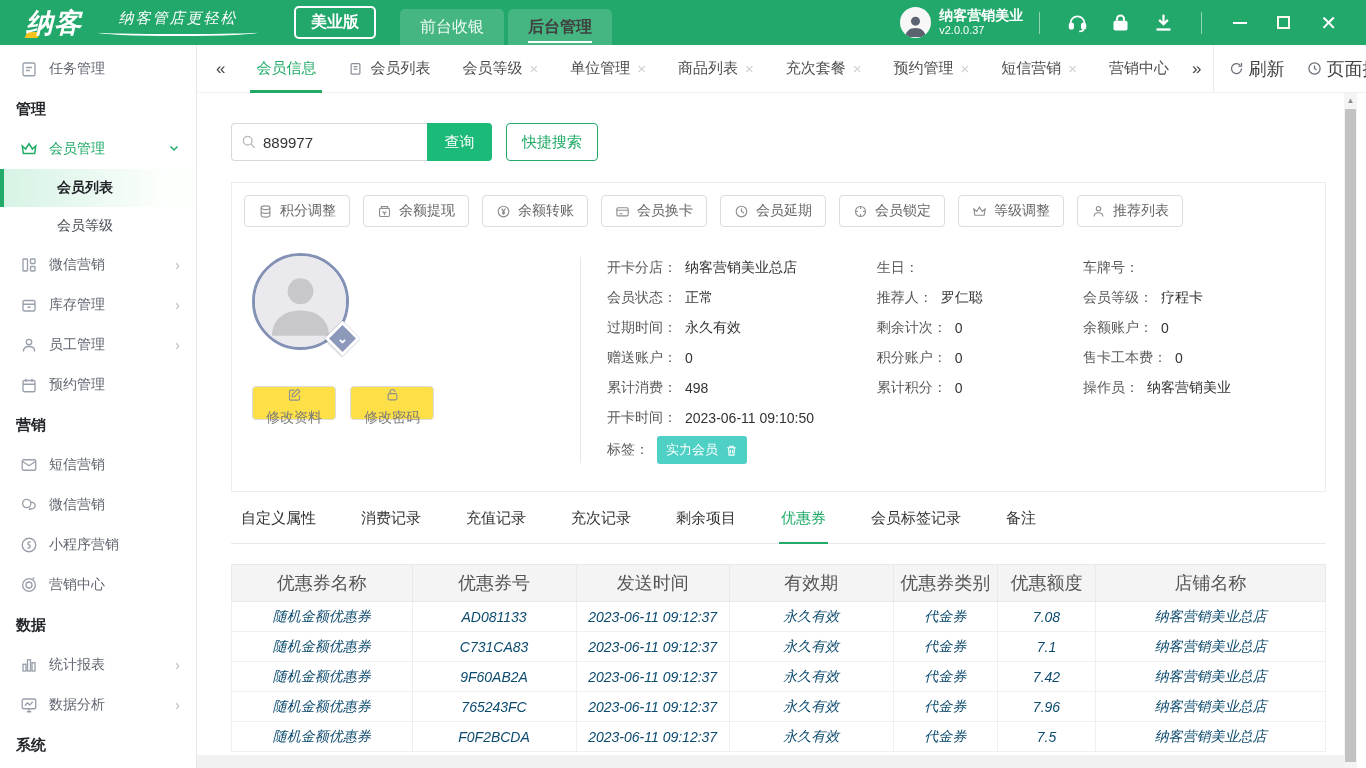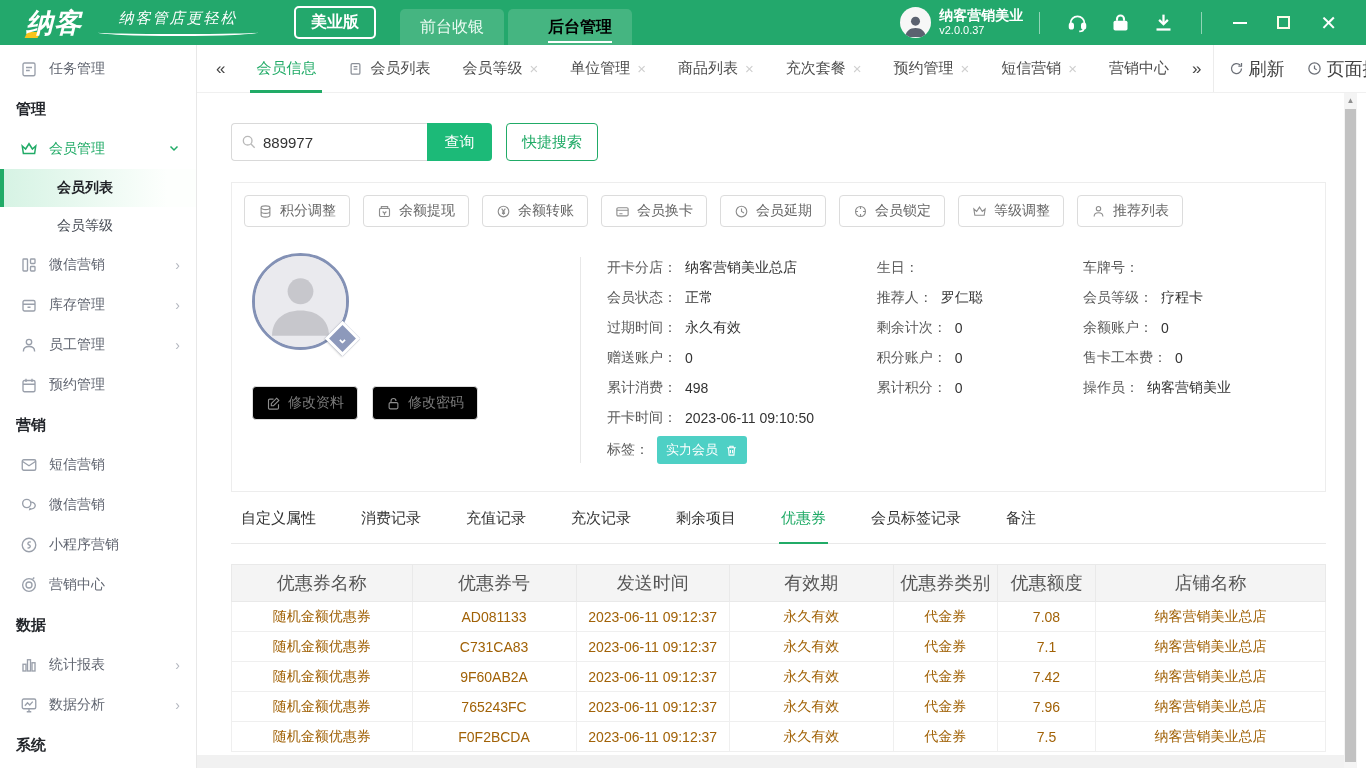--- a/index.html
+++ b/index.html
@@ -9,21 +9,21 @@
   .topbar { height:45px; background:#23a86c; display:flex; align-items:flex-end; color:#fff; position:relative; }
   .tb-inner { display:flex; align-items:center; width:100%; height:45px; }
   .logo { font-size:27px; font-weight:bold; font-style:italic; margin-left:26px; position:relative; letter-spacing:1px; z-index:1; }
   .logo::after { content:""; position:absolute; left:0px; bottom:3px; width:13px; height:6px; background:#f6c41c; transform:skewX(-25deg); z-index:-1; }
   .slogan-wrap { margin-left:16px; display:flex; flex-direction:column; align-items:center; }
   .slogan { font-size:15px; font-style:italic; letter-spacing:2px; }
   .slogan-arc { width:160px; height:7px; border-bottom:2px solid #fff; border-radius:50%; margin-top:1px; }
   .edition { border:2px solid #fff; border-radius:5px; padding:4px 15px; font-size:16px; font-weight:bold; margin-left:36px; }
   .nav-tabs { display:flex; align-items:flex-end; height:45px; margin-left:24px; gap:4px; }
   .nav-tab { height:36px; padding:0 20px; background:#45b581; border-radius:5px 5px 0 0; display:flex; align-items:center; font-size:16px; color:#eafbf2; }
-  .nav-tab.active .nav-lbl { font-weight:bold; color:#000000; border-bottom:2px solid #fff; padding-bottom:3px; margin-bottom:-5px;margin-left:20px; }
+  .nav-tab.active .nav-lbl { font-weight:bold; color:#404040; border-bottom:2px solid #fff; padding-bottom:3px; margin-bottom:-5px; }
   .tb-right { margin-left:auto; display:flex; align-items:center; height:45px; padding-right:14px; }
   .tb-avatar { width:31px; height:31px; border-radius:50%; background:#f7f7f7; overflow:hidden; display:flex; align-items:flex-end; justify-content:center; }
   .user-meta { margin-left:8px; line-height:1.25; }
   .user-name { font-size:14px; font-weight:bold; }
   .user-ver { font-size:11px; }
   .tb-divider { width:1px; height:22px; background:rgba(255,255,255,.5); margin:0 16px; }
   .tb-icon { width:21px; height:21px; margin:0 11px; color:#fff; }
   .win-btn { margin:0 15px; display:flex; align-items:center; justify-content:center; color:#fff; }
   .win-min { width:14px; height:2px; background:#fff; }
   .win-max { width:13px; height:13px; border:2px solid #fdfce8; }
@@ -83,41 +83,41 @@
   .lvl-badge { position:absolute; right:-9px; bottom:-4px; width:25px; height:25px; background:#8d99bb; border:3px solid #fff; transform:rotate(45deg); display:flex; align-items:center; justify-content:center; box-shadow:0 1px 2px rgba(0,0,0,.2); }
   .lvl-badge span { transform:rotate(-45deg); color:#fff; font-size:13px; font-weight:bold; line-height:1; }
   .m-names { margin-left:27px; padding-top:6px; }
   .m-name { font-size:17px; font-weight:bold; color:#333; }
   .m-gender { font-size:13px; color:#8b8b8b; margin-left:16px; font-weight:normal; }
   .m-card { margin-top:13px; font-size:15px; color:#333; font-weight:bold; }
   .m-phone { margin-top:13px; color:#21ab67; font-size:16px; display:flex; align-items:center; }
   .m-icon { width:16px; height:16px; margin-right:3px; color:#21ab67; }
   .phone-blur { width:66px; height:17px; background:#cdeedd; border-radius:9px; margin-left:1px; filter:blur(2px); }
   .m-btns { margin-top:36px; display:flex; gap:14px; }
-  .m-btn { height:34px; padding:0 13px; border:1px solid #dcdcdc; border-radius:4px; color:#7a7a7a; font-size:14px; display:flex; align-items:center; gap:7px; background:#000000; cursor:pointer; }
+  .m-btn { height:34px; padding:0 13px; border:1px solid #dcdcdc; border-radius:4px; color:#7a7a7a; font-size:14px; display:flex; align-items:center; gap:7px; background:#fde047; cursor:pointer;flex-direction:column; }
   .v-divider { width:1px; background:#e8e8e8; margin:4px 26px 4px 6px; }
 
   .details { flex:1; display:grid; grid-template-columns:1.32fr 1fr 1.12fr; column-gap:8px; align-content:start; }
   .d-row { height:30px; display:flex; align-items:center; font-size:14px; white-space:nowrap; }
   .d-label { color:#5a5a5a; }
   .d-value { color:#333; margin-left:8px; }
   .tag-row { height:34px; }
   .tag-badge { background:#4ed0c5; color:#fff; font-size:13px; padding:5px 9px; border-radius:3px; display:inline-flex; align-items:center; gap:7px; margin-left:8px; cursor:pointer; }
   .tag-badge svg { width:13px; height:13px; }
 
   
   .tabs2 { display:flex; border-bottom:1px solid #e9e9e9; padding-left:10px; margin-top:4px; }
   .tab2 { padding:13px 0 15px; margin-right:45px; font-size:15px; color:#333; position:relative; cursor:pointer; white-space:nowrap; }
   .tab2.active { color:#21ab67; }
   .tab2.active::after { content:""; position:absolute; left:-2px; right:-2px; bottom:-1px; height:2px; background:#21ab67; }
 
   
   table.coupon { width:100%; border-collapse:collapse; margin-top:20px; table-layout:fixed; }
   .coupon th { background:#f4f4f4; height:37px; font-size:18px; color:#555; font-weight:normal; border:1px solid #e9e9e9; }
-  .coupon td { height:30px; text-align:center; font-size:14px; color:#a16207; border:1px solid #efefef; background:#fff; white-space:nowrap; overflow:hidden; }
+  .coupon td { height:30px; text-align:center; font-size:14px; color:#0c4a6e; border:1px solid #efefef; background:#fff; white-space:nowrap; overflow:hidden;font-style:italic; }
 
   
   .pager { display:flex; align-items:center; margin-top:9px; font-size:13px; color:#666; gap:9px; }
   .pg-nav { color:#c0c0c0; font-size:16px; padding:0 5px; cursor:pointer; }
   .pg-current { width:28px; height:28px; background:#21ab67; color:#fff; display:flex; align-items:center; justify-content:center; border-radius:3px; font-size:13px; cursor:pointer; }
   .pg-input { width:44px; height:27px; border:1px solid #dcdcdc; border-radius:3px; text-align:center; font-size:13px; color:#333; outline:none; font-family:inherit; }
   .pg-confirm { height:29px; padding:0 13px; border:1px solid #dcdcdc; border-radius:3px; background:#fff; color:#666; font-size:13px; display:flex; align-items:center; cursor:pointer; }
   .pg-select { height:29px; border:1px solid #dcdcdc; border-radius:3px; padding:0 9px; display:flex; align-items:center; gap:12px; color:#333; cursor:pointer; background:#fff; }
 
   .bottom-strip { position:absolute; left:0; right:14px; bottom:0; height:13px; background:#f1f1f1; z-index:6; }

